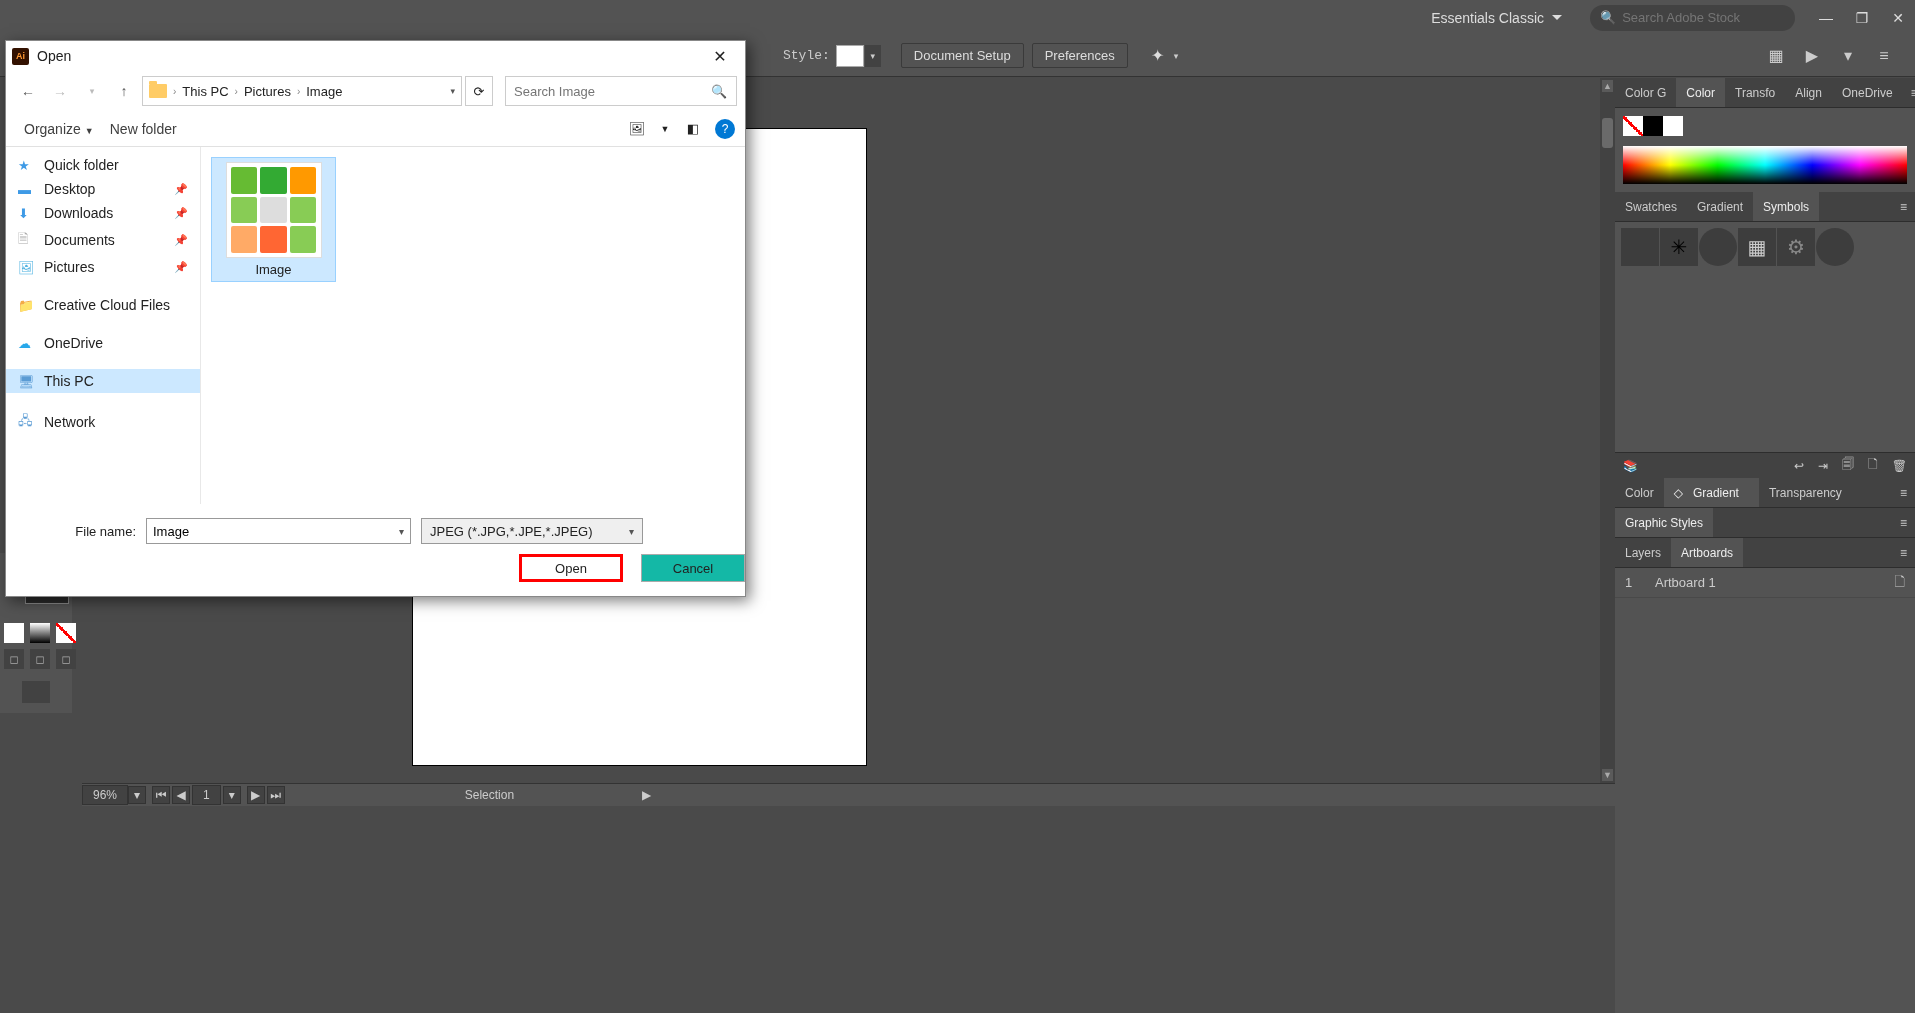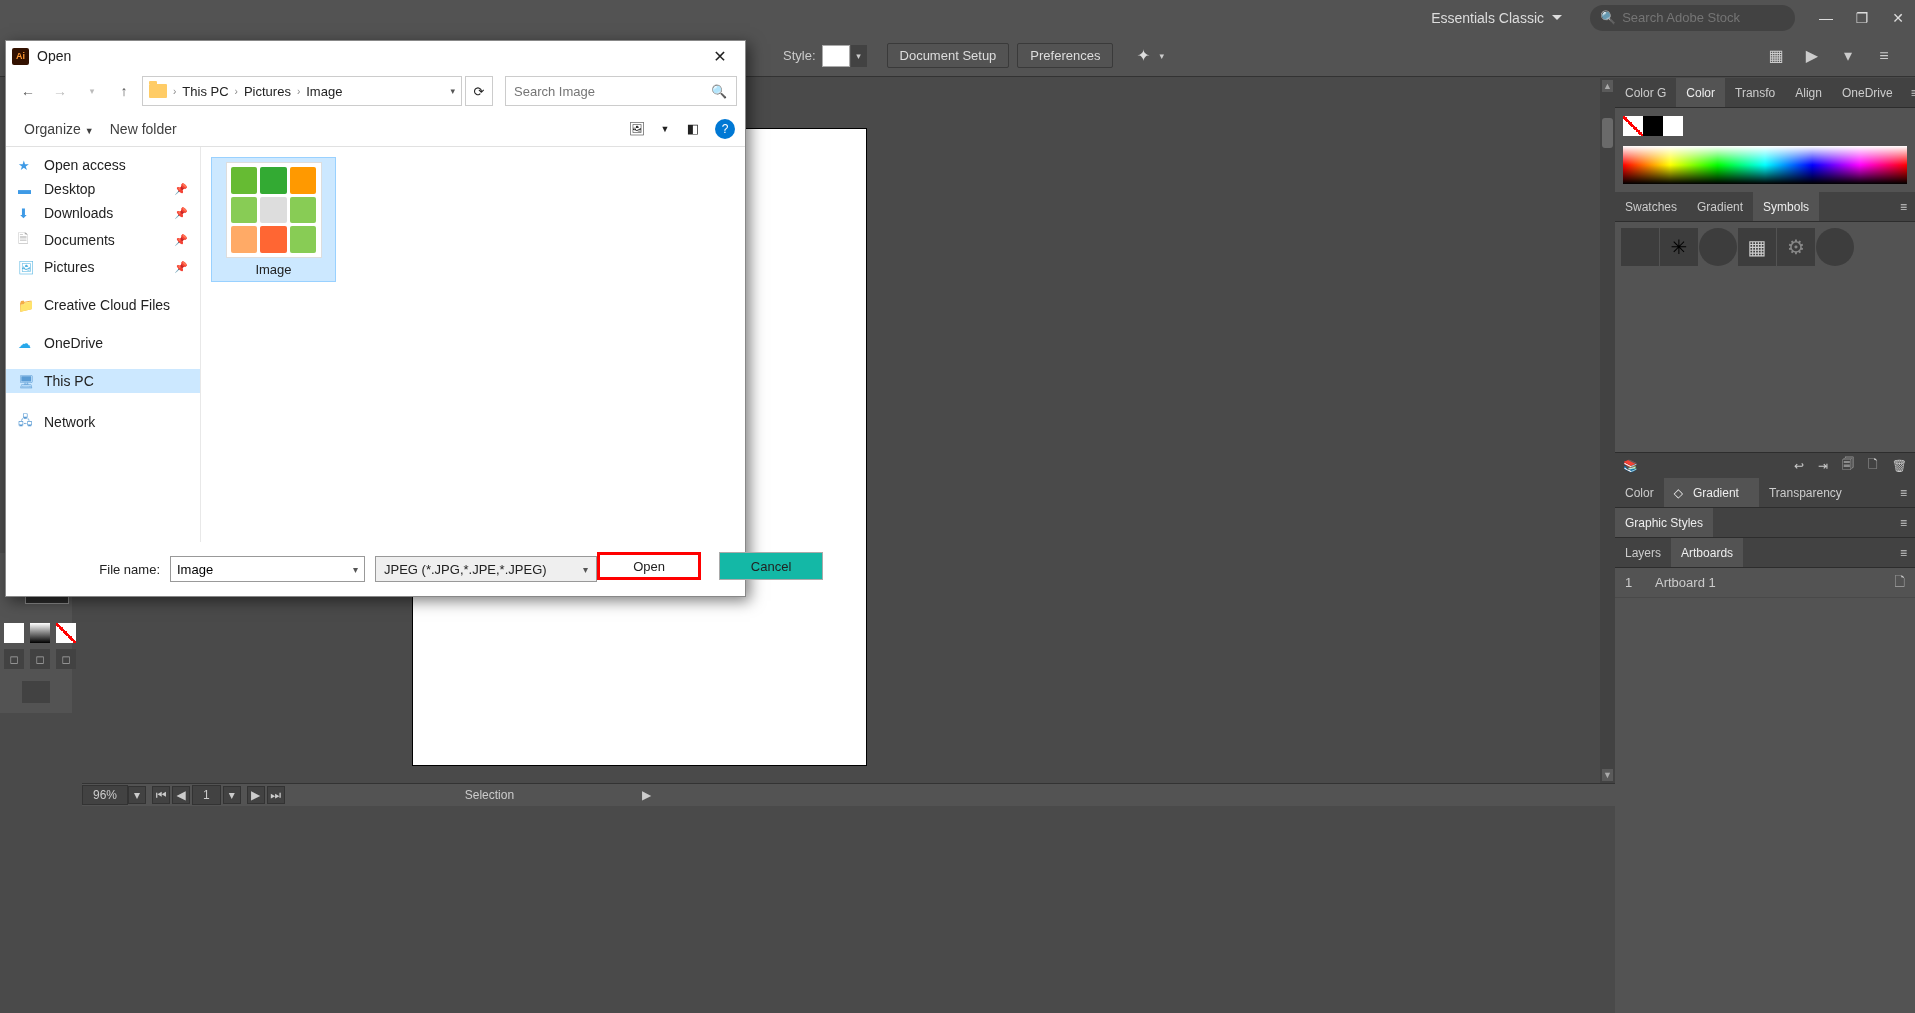--- a/index.html
+++ b/index.html
@@ -10,21 +10,21 @@
 .workspace-switch { color: #ddd; font-size: 14px; margin-right: 28px; display: flex; align-items: center; cursor: pointer; }
 .workspace-switch::after { content: ''; display: inline-block; margin-left: 8px; border-top: 5px solid #ddd; border-left: 5px solid transparent; border-right: 5px solid transparent; }
 .search-stock { background: #424242; border-radius: 14px; height: 26px; width: 205px; display: flex; align-items: center; padding: 0 10px; }
 .search-stock .mag { color: #ccc; margin-right: 6px; font-size: 13px; }
 .search-stock input { background: transparent; border: none; outline: none; color: #ccc; font-size: 13px; width: 100%; }
 .winctrls { display: flex; gap: 18px; margin-left: 22px; }
 .winctrls div { width: 18px; height: 18px; display: flex; align-items: center; justify-content: center; color: #ddd; cursor: pointer; font-size: 14px; }
 
 
 .optbar { position: absolute; top: 35px; left: 0; right: 0; height: 42px; background: #535353; border-bottom: 1px solid #333; display: flex; align-items: center; padding: 0 8px; }
-.style-lbl { color: #ccc; margin-left: 775px; font-size: 13px; }
+.style-lbl { color: #ccc; margin-left: 775px; font-size: 13px; font-family: Liberation Mono, monospace; }
 .style-swatch { width: 28px; height: 22px; background: #fff; border: 1px solid #aaa; margin-left: 6px; }
 .style-drop { width: 16px; height: 22px; background: #424242; margin-left: 1px; display:flex; align-items:center; justify-content:center; color:#ccc; font-size:9px; }
 .btn-grey { background: #535353; border: 1px solid #3a3a3a; color: #ddd; padding: 4px 12px; font-size: 13px; margin-left: 20px; cursor: pointer; border-radius: 2px; }
 .prefs-btn { margin-left: 8px; }
 .snap-icon { margin-left: 18px; width: 24px; height: 24px; display:flex; align-items:center; justify-content:center; color:#ddd; }
 .snap-drop { font-size: 9px; color:#ccc; margin-left:4px;}
 .optbar-right { margin-left: auto; display: flex; gap: 14px; padding-right: 12px; }
 .optbar-right div { width: 22px; height: 22px; color: #ccc; display:flex; align-items:center; justify-content:center; cursor:pointer;}
 
 
@@ -121,21 +121,21 @@
 .star{color:#3e9ae6;} .deskblue{color:#3e9ae6;} .dlblue{color:#3e9ae6;} .doc{color:#aaa;} .pic{color:#4ab0e0;}
 .cc{color:#da3b01;} .od{color:#28a8ea;} .pc{color:#5a9bd4;} .net{color:#5a9bd4;}
 .tree-gap{ height:14px;}
 .dlg-files{ flex:1; padding:10px; }
 .file-card{ width:125px; display:inline-flex; flex-direction:column; align-items:center; padding:4px; background:#cce8ff; border:1px solid #99d1ff;}
 .thumb{ width:96px; height:96px; background:#fff; border:1px solid #ddd; padding:4px; display:grid; grid-template-columns:repeat(3,1fr); grid-template-rows:repeat(3,1fr); gap:3px;}
 .thumb div{ background:#8c5; border-radius:2px;}
 .thumb div:nth-child(1){background:#6b3;} .thumb div:nth-child(2){background:#3a3;} .thumb div:nth-child(3){background:#f90;}
 .thumb div:nth-child(5){background:#ddd;} .thumb div:nth-child(7){background:#fa6;} .thumb div:nth-child(8){background:#f63;}
 .file-card .fname{ margin-top:4px; font-size:13px;}
-.dlg-footer{ padding:14px 24px; display:flex; flex-direction:row; }
+.dlg-footer{ padding:14px 0; display:flex; flex-direction:column; gap:14px;}
 .fn-row{ display:flex; align-items:center; gap:10px; }
 .fn-lbl{ width:130px; text-align:right;}
 .fn-input{ flex:1; max-width:265px; height:26px; border:1px solid #999; padding:0 6px; display:flex; align-items:center;}
 .fn-input input{ border:none; outline:none; flex:1; font-size:13px;}
 .fn-dd{ font-size:10px; color:#555;}
 .type-sel{ width:222px; height:26px; border:1px solid #999; background:#efefef; padding:0 8px; display:flex; align-items:center;}
 .type-sel .dd{ margin-left:auto; font-size:10px; color:#555;}
 .btns-row{ display:flex; justify-content:flex-end; gap:18px; margin-top:-4px;}
 .dlg-btn{ width:104px; height:28px; border:1px solid #aaa; background:#14b8a6; cursor:pointer; display:flex;align-items:center;justify-content:center;}
 .dlg-btn.open{ border:3px solid #ff0000; background:#fff;}
@@ -322,21 +322,21 @@
     <span class="tb-icn">🖼</span>
     <span class="tb-icn" style="font-size:9px;">▼</span>
     <span class="tb-icn">◧</span>
     <span class="help-icn">?</span>
   </div>
 
   <div class="dlg-body">
     <div class="dlg-tree">
       <div class="tree-item">
           <span class="t-icn star">★</span>
-          <span>Open access</span>
+          <span>Quick folder</span>
         </div>
       <div class="tree-item">
           <span class="t-icn deskblue">▬</span>
           <span>Desktop</span>
           <span class="pin">📌</span>
         </div>
       <div class="tree-item">
           <span class="t-icn dlblue">⬇</span>
           <span>Downloads</span>
           <span class="pin">📌</span>

